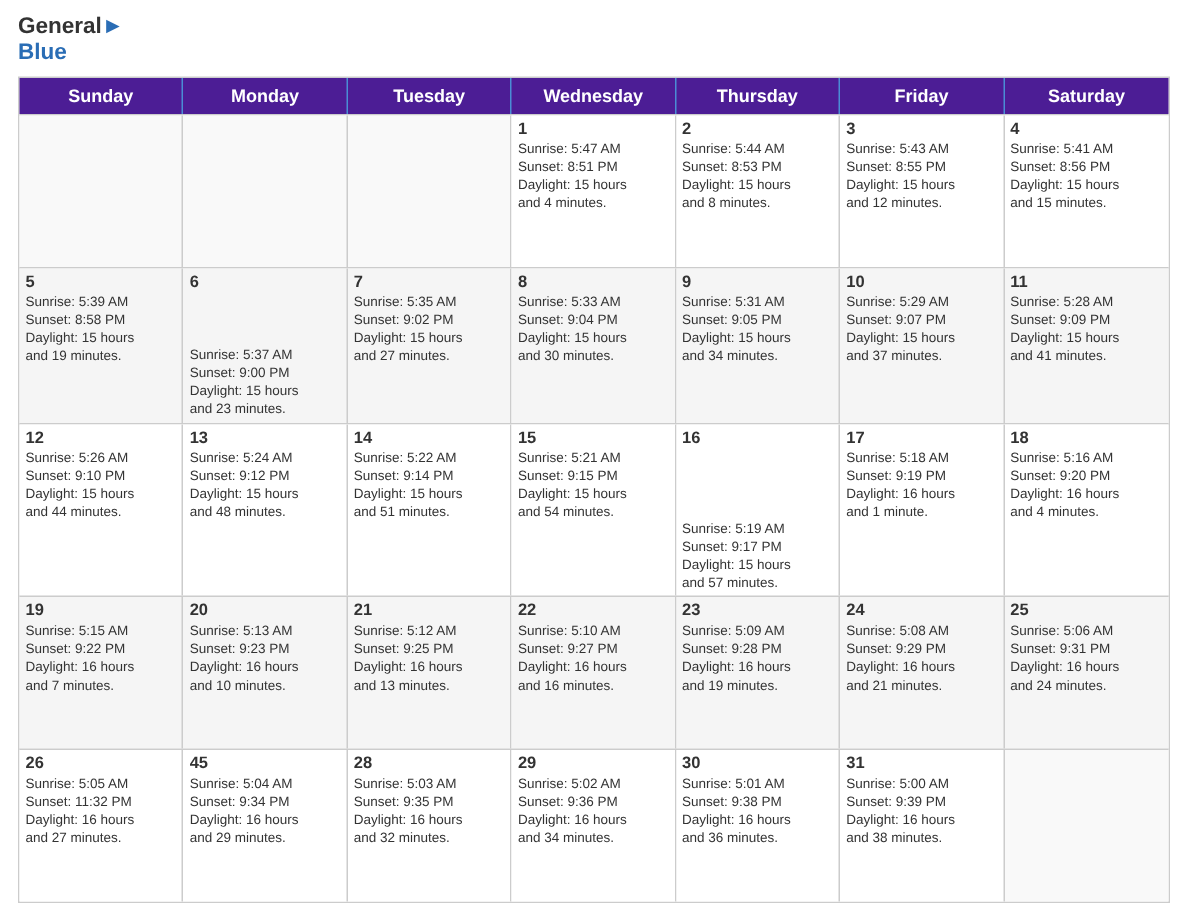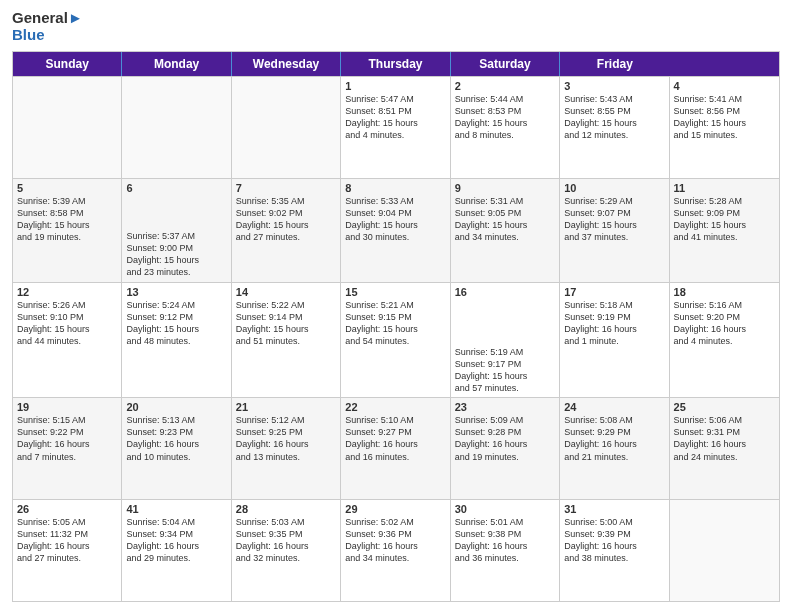--- a/index.html
+++ b/index.html
@@ -109,24 +109,25 @@
     <div class="title-block">
       <div class="main-title"></div>
       <div class="subtitle"></div>
     </div>
   </div>
 
   <div class="calendar">
     <div class="cal-header">
     <div class="cal-header-cell">Sunday</div>
         <div class="cal-header-cell">Monday</div>
+        <div class="cal-header-cell">Tuesday</div>
         <div class="cal-header-cell">Wednesday</div>
         <div class="cal-header-cell">Thursday</div>
+        <div class="cal-header-cell">Friday</div>
         <div class="cal-header-cell">Saturday</div>
-        <div class="cal-header-cell">Friday</div>
       </div>
     <div class="cal-body">
     <div class="cal-week">
           <div class="cal-cell empty"></div>
           <div class="cal-cell empty"></div>
           <div class="cal-cell empty"></div>
           <div class="cal-cell">
             <span class="day-num">1</span>
             <div class="day-info" style="white-space: pre-line;">Sunrise: 5:47 AM
 Sunset: 8:51 PM
@@ -310,21 +311,21 @@
         </div>
         <div class="cal-week">
           <div class="cal-cell">
             <span class="day-num">26</span>
             <div class="day-info" style="white-space: pre-line;">Sunrise: 5:05 AM
 Sunset: 11:32 PM
 Daylight: 16 hours
 and 27 minutes.</div>
           </div>
           <div class="cal-cell">
-            <span class="day-num">41</span>
+            <span class="day-num">45</span>
             <div class="day-info" style="white-space: pre-line;">Sunrise: 5:04 AM
 Sunset: 9:34 PM
 Daylight: 16 hours
 and 29 minutes.</div>
           </div>
           <div class="cal-cell">
             <span class="day-num">28</span>
             <div class="day-info" style="white-space: pre-line;">Sunrise: 5:03 AM
 Sunset: 9:35 PM
 Daylight: 16 hours

